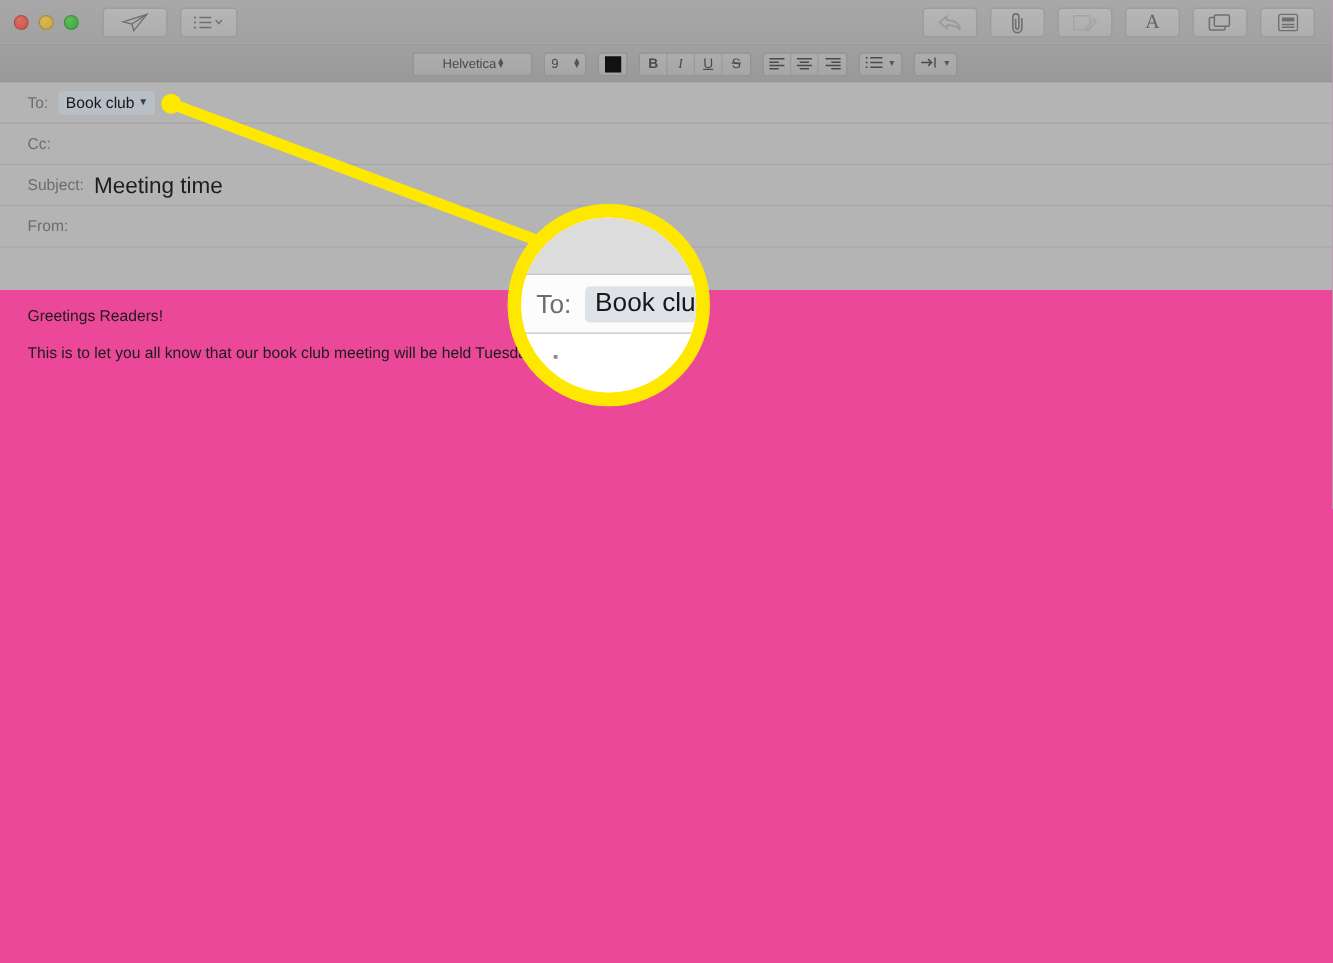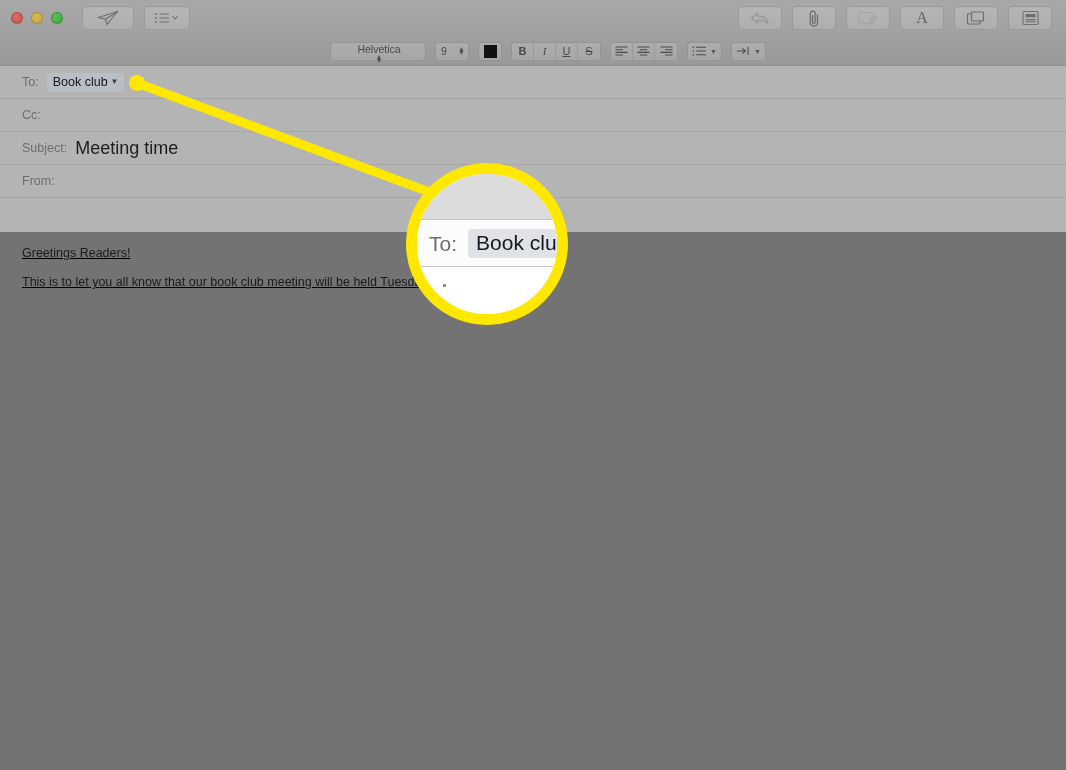--- a/index.html
+++ b/index.html
@@ -93,21 +93,21 @@
   .ctl {
     height: 19px;
     border-radius: 3px;
     background: linear-gradient(#adadad, #a6a6a6);
     border: 1px solid #949494;
     display: flex;
     align-items: center;
     color: #4a4a4a;
     font-size: 10.5px;
   }
-  .fontname { width: 96px; justify-content: space-between; padding: 0 4px 0 6px; flex-direction: column; }
+  .fontname { width: 96px; justify-content: center; padding: 0 4px 0 6px; }
   .fontsize { width: 34px; justify-content: space-between; padding: 0 3px 0 5px; }
 
   .stepper {
     display: flex; flex-direction: column;
     line-height: 4px;
     font-size: 7px;
     color: #555;
   }
 
   .swatch {
@@ -186,23 +186,22 @@
     color: #16181a;
   }
   .token .tcaret { font-size: 8px; color: #3b3f44; }
 
   
   .bodyarea {
     position: absolute;
     left: 0; top: 232px;
     width: 1066px;
     height: 538px;
-    background: #737373;
+    background: #ec4899;
     padding: 13px 22px;
-    text-decoration: underline;
   }
   .bodyline {
     font-size: 12.5px;
     color: #1b1b1b;
     line-height: 16px;
     margin-bottom: 13px;
   }
 
   
   .callout-line {

